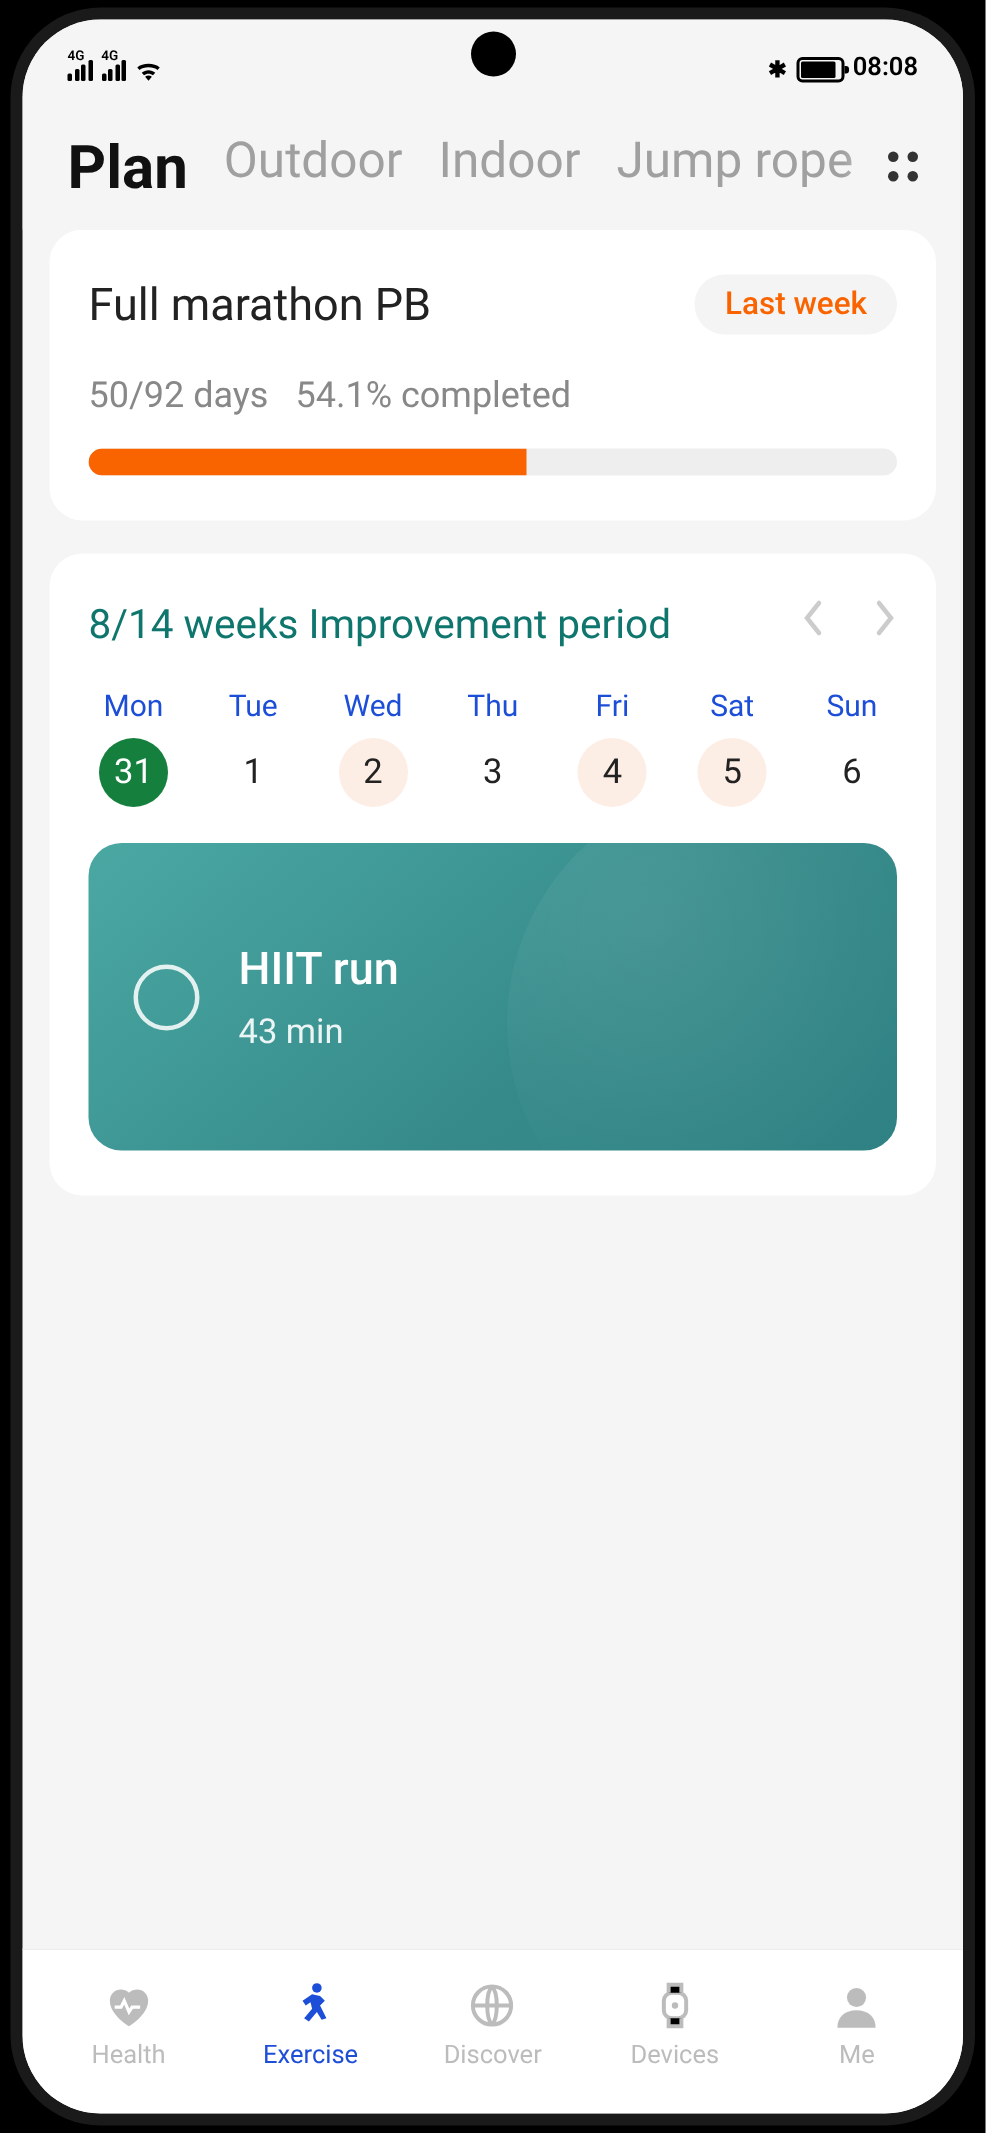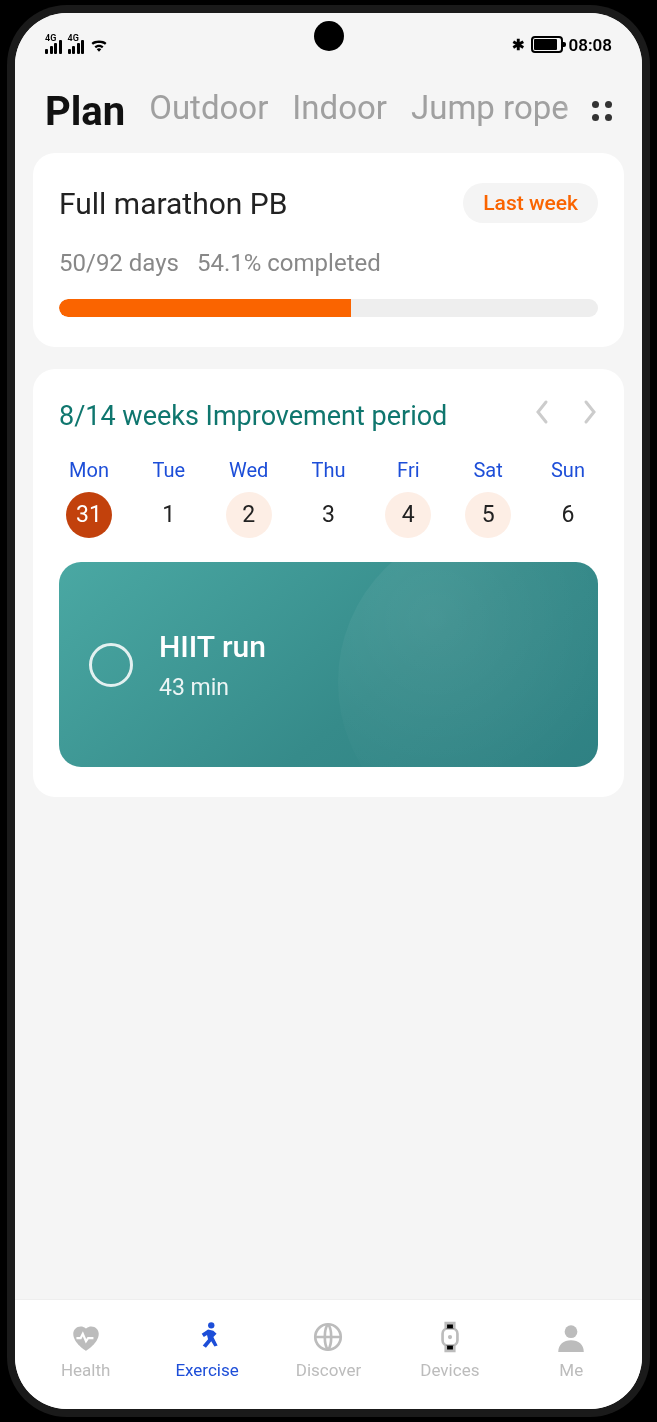--- a/index.html
+++ b/index.html
@@ -43,21 +43,21 @@
   .status-bar {
     height: 55px;
     display: flex;
     align-items: center;
     justify-content: space-between;
     padding: 8px 30px 0 30px;
     font-size: 17px;
     font-weight: 600;
     background: #f5f5f5;
   }
-  .status-left, .status-right { display: flex; align-items: center; gap: 6px; }
+  .status-left, .status-right { display: flex; align-items: flex-end; gap: 6px; }
   .signal-group { display: flex; align-items: flex-end; gap: 4px; position: relative; }
   .sig-label { font-size: 9px; position: absolute; top: -3px; left: 0; }
   .bars { display: flex; align-items: flex-end; gap: 1.5px; margin-top: 4px; }
   .bar { width: 3px; background: #000; border-radius: 1px; }
   .b1{height:5px}.b2{height:8px}.b3{height:11px}.b4{height:14px}
   .wifi-icon { width:18px; height:14px; }
   .bt-icon { font-size:15px; }
   .battery { width: 32px; height: 17px; border: 2px solid #000; border-radius: 4px; position: relative; display:flex; }
   .battery::after { content:''; position:absolute; right:-5px; top:4px; width:3px; height:5px; background:#000; border-radius:0 2px 2px 0; }
   .battery-fill { background:#000; width:85%; margin:1px; border-radius:1px; }
@@ -112,21 +112,21 @@
   .period-navs { display:flex; gap:32px; color:#ccc; font-size:28px; }
   .period-navs span { cursor:pointer; }
 
   .week-row { display:flex; justify-content:space-between; margin-top:26px; }
   .day-col { text-align:center; width: 60px; }
   .day-label { font-size:20px; color:#1d4ed8; margin-bottom:10px; }
   .day-num {
     width:46px; height:46px; line-height:46px; border-radius:50%;
     font-size:23px; color:#222; margin: 0 auto;
   }
-  .day-num.active { background:#c2410c; color:#fff; }
+  .day-num.active { background:#15803d; color:#fff; }
   .day-num.marked { background:#fdeee5; }
 
   .workout-card {
     margin-top: 24px;
     background: #3a9a99;
     background: linear-gradient(140deg, #4aa8a3 0%, #368b8a 60%, #2f8183 100%);
     border-radius: 22px;
     padding: 50px 30px;
     display:flex; align-items:center; gap:26px;
     position:relative; overflow:hidden;

